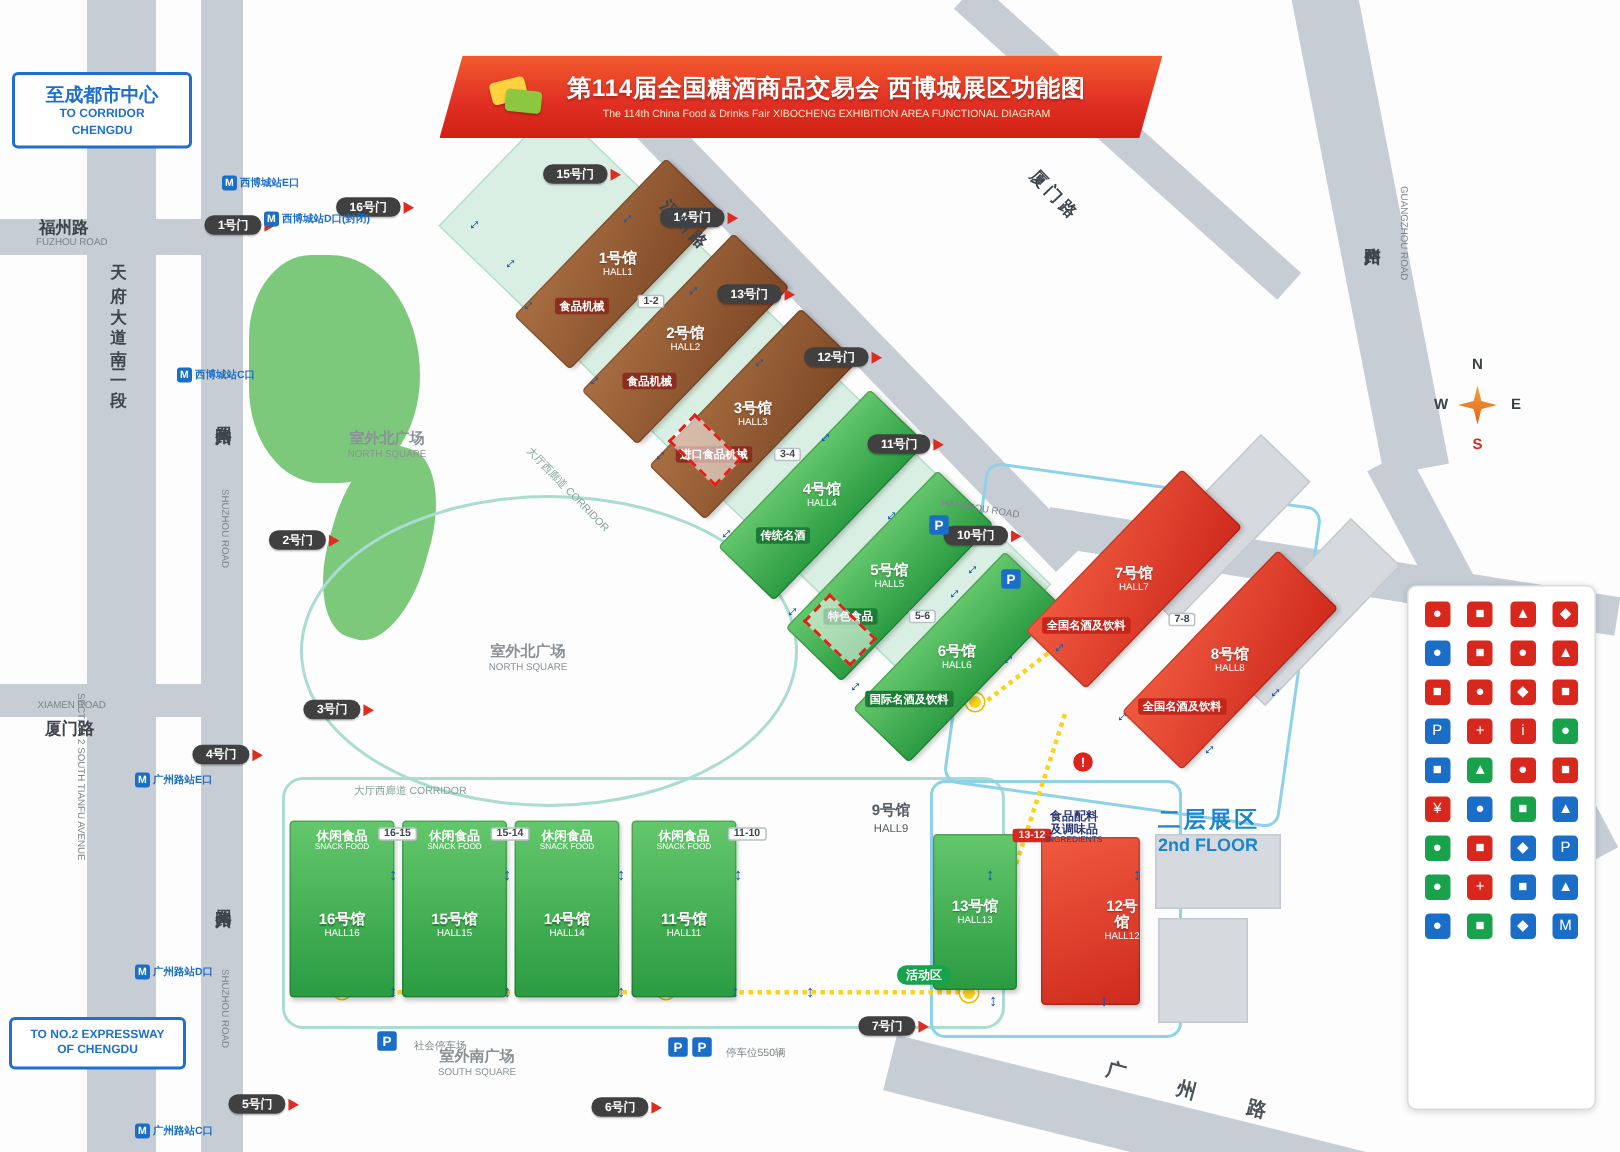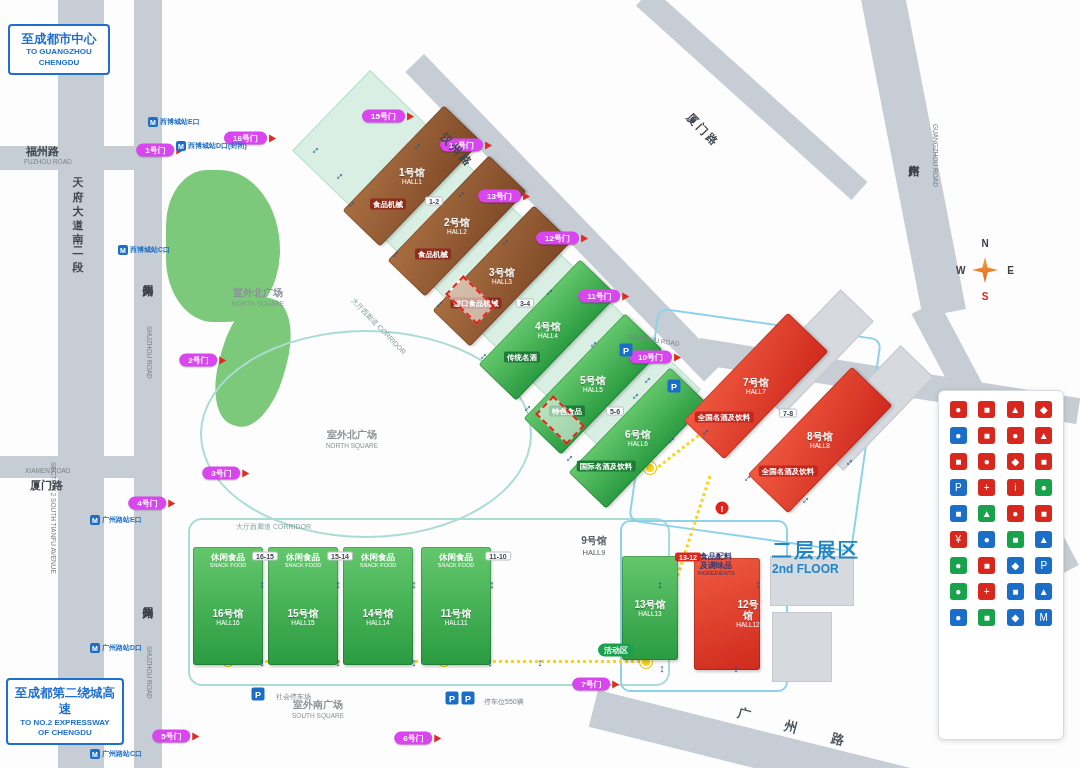--- a/index.html
+++ b/index.html
@@ -26,60 +26,60 @@
 .hnum .en{display:block;font-size:6.5px}
 .htag{padding-top:5px;text-align:center;color:#fff;line-height:1.2}
 .htag span{display:block}
 .htag span:first-child{font-size:8.5px;font-weight:bold}
 .htag .he{font-size:5.5px}
 .chip{color:#fff;font-size:7.5px;font-weight:bold;padding:1px 3px;border-radius:2px;white-space:nowrap;transform:translate(-50%,-50%);line-height:1.2}
 .chip.m{background:#8c2d1e}.chip.g{background:#1c7c35}.chip.r{background:#c4261c}
 .conn{background:#fff;border:1px solid #b9c0c6;color:#3f474e;font-size:7px;font-weight:bold;padding:0 3px;border-radius:2px;transform:translate(-50%,-50%);white-space:nowrap}
 .conn.red{background:#d8281d;border-color:#d8281d;color:#fff}
 .gate{display:flex;align-items:center;gap:2px;transform:translate(-50%,-50%)}
-.gate .pill{background:#d946ef;color:#fff;font-size:8px;font-weight:bold;padding:1px 9px;border-radius:8px;white-space:nowrap;box-shadow:0 1px 1px rgba(0,0,0,.25)}
+.gate .pill{background:#404040;color:#fff;font-size:8px;font-weight:bold;padding:1px 9px;border-radius:8px;white-space:nowrap;box-shadow:0 1px 1px rgba(0,0,0,.25)}
 .gate .tri{width:0;height:0;border-left:7px solid #e02b1f;border-top:4px solid transparent;border-bottom:4px solid transparent}
 .station{display:flex;align-items:center;gap:2px;color:#1b6ec8;font-size:7px;font-weight:bold;white-space:nowrap;transform:translate(0,-50%)}
 .station .mi{width:10px;height:10px;background:#1b6ec8;border-radius:2px;color:#fff;font-size:7px;display:flex;align-items:center;justify-content:center;flex:none}
 .pk{width:13px;height:13px;background:#1b6ec8;color:#fff;border-radius:2px;font-size:9px;font-weight:bold;display:flex;align-items:center;justify-content:center;transform:translate(-50%,-50%)}
 .arrow{color:#1458a8;font-size:11px;font-weight:bold;line-height:1;transform:translate(-50%,-50%)}
 .alert{width:13px;height:13px;background:#e0231a;color:#fff;border-radius:50%;font-size:9px;font-weight:bold;display:flex;align-items:center;justify-content:center;transform:translate(-50%,-50%)}
 .txt span{display:block}
 .rdzh{color:#3d444b;font-weight:bold;font-size:11px;white-space:nowrap;transform-origin:0 0}
 .rden{color:#7b838b;font-size:6.5px;white-space:nowrap;transform-origin:0 0}
 .vert{writing-mode:vertical-lr}
 .spd{letter-spacing:14px}
 .gbig{font-size:13px;letter-spacing:16px;color:#4a525a}
 .sq{text-align:center;transform:translate(-50%,-50%);color:#8a9196}
 .sq .l0{font-size:10px;font-weight:bold}
 .sq .l1{font-size:6.5px}
 .cor{color:#84a29a;font-size:7px;transform-origin:0 0;white-space:nowrap}
 .hall9c{text-align:center;transform:translate(-50%,-50%);color:#555c63}
 .hall9c .l0{font-size:10px;font-weight:bold}
 .hall9c .l1{font-size:7.5px}
 .floor2{color:#1d86c8;line-height:1.2}
-.floor2 .l0{font-size:20px;font-weight:bold;letter-spacing:2px}
+.floor2 .l0{font-size:15px;font-weight:bold;letter-spacing:2px}
 .floor2 .l1{font-size:12px;font-weight:bold}
 .ingr{text-align:center;transform:translate(-50%,-50%);color:#2c3a74;line-height:1.15}
 .ingr .l0,.ingr .l1{font-size:8px;font-weight:bold}
 .ingr .l2{font-size:5.5px}
 .tinyt{color:#7b838b;font-size:7px;white-space:nowrap}
 .activity{background:#18a24c;color:#fff;font-size:8px;font-weight:bold;padding:1px 6px;border-radius:8px;transform:translate(-50%,-50%);white-space:nowrap}
 .banner{position:absolute;left:293px;top:37px;width:482px;height:55px;z-index:50;display:flex;align-items:center;justify-content:center;background:linear-gradient(180deg,#f25b2e 0%,#e23124 55%,#cf2014 100%);clip-path:polygon(3.2% 0,100% 0,96.8% 100%,0 100%);box-shadow:0 3px 6px rgba(0,0,0,.25)}
 .btxt{text-align:center;color:#fff;padding-left:34px}
 .bt1{font-size:16px;font-weight:bold;letter-spacing:.5px;text-shadow:0 1px 2px rgba(0,0,0,.3)}
 .bt2{font-size:7px;margin-top:3px;color:#ffe6c8}
 .blogo{position:absolute;left:34px;top:14px;width:40px;height:28px}
 .blogo span{position:absolute;border-radius:3px}
 .lgo1{width:24px;height:15px;background:#ffd23e;transform:rotate(-14deg);left:0;top:2px;box-shadow:0 1px 2px rgba(0,0,0,.3)}
 .lgo2{width:24px;height:15px;background:#8dc63f;transform:rotate(6deg);left:10px;top:9px;box-shadow:0 1px 2px rgba(0,0,0,.3)}
 .bluebox{position:absolute;background:#fff;border:2px solid #1f6fd0;border-radius:4px;color:#1f6fd0;text-align:center;padding:5px 4px;z-index:30;line-height:1.3}
 .bb1{font-size:12.5px;font-weight:bold}
 .bb2{font-size:8px;font-weight:bold}
-#box-downtown{left:8px;top:24px;width:102px}
+#box-downtown{left:8px;top:48px;width:120px}
 #box-expressway{left:6px;top:678px;width:118px}
 #compass{position:absolute;left:956px;top:238px;width:58px;height:64px;z-index:20}
 #compass span{position:absolute;font-size:10px;font-weight:bold;color:#3a4147}
 .cN{top:0;left:50%;transform:translateX(-50%)}
 .cS{bottom:0;left:50%;transform:translateX(-50%);color:#d22c1e!important}
 .cW{left:0;top:50%;transform:translateY(-50%)}
 .cE{right:0;top:50%;transform:translateY(-50%)}
 .cstar{position:absolute;left:50%;top:50%;width:26px;height:26px;transform:translate(-50%,-50%);background:linear-gradient(180deg,#f2a23c,#e2641c);clip-path:polygon(50% 0,60% 40%,100% 50%,60% 60%,50% 100%,40% 60%,0 50%,40% 40%)}
 .legend{position:absolute;left:938px;top:390px;width:126px;height:350px;background:#fff;border:1px solid #d7dade;border-radius:6px;box-shadow:0 1px 5px rgba(0,0,0,.15);padding:10px 8px;z-index:30}
 #legend-grid{display:grid;grid-template-columns:repeat(4,1fr);gap:9px 6px;justify-items:center}
@@ -395,21 +395,21 @@
         <span class="l0">大厅西廊道 CORRIDOR</span>
       </div>
       <div class="txt hall9c" style="left: 594px; top: 545px;">
         <span class="l0">9号馆</span>
         <span class="l1">HALL9</span>
       </div>
       <div class="txt floor2" style="left: 772px; top: 538px;">
         <span class="l0">二层展区</span>
         <span class="l1">2nd FLOOR</span>
       </div>
-      <div class="txt ingr" style="left: 716px; top: 564px; text-align: center;">
+      <div class="txt ingr" style="left: 716px; top: 552px; text-align: center;">
         <span class="l0">食品配料</span>
         <span class="l1">及调味品</span>
         <span class="l2">INGREDIENTS</span>
       </div>
       <div class="txt tinyt" style="left: 276px; top: 692px;">
         <span class="l0">社会停车场</span>
       </div>
       <div class="txt tinyt" style="left: 484px; top: 697px;">
         <span class="l0">停车位550辆</span>
       </div>
@@ -450,28 +450,37 @@
       <div class="arrow" style="left: 748px; top: 478px; transform: translate(-50%, -50%) rotate(46deg);">↕</div>
       <div class="arrow" style="left: 806px; top: 500px; transform: translate(-50%, -50%) rotate(46deg);">↕</div>
       <div class="arrow" style="left: 850px; top: 462px; transform: translate(-50%, -50%) rotate(46deg);">↕</div>
       <div class="arrow" style="left: 660px; top: 584px; transform: translate(-50%, -50%) rotate(0deg);">↕</div>
       <div class="arrow" style="left: 758px; top: 584px; transform: translate(-50%, -50%) rotate(0deg);">↕</div>
       <div class="arrow" style="left: 662px; top: 668px; transform: translate(-50%, -50%) rotate(0deg);">↕</div>
       <div class="arrow" style="left: 736px; top: 668px; transform: translate(-50%, -50%) rotate(0deg);">↕</div>
       <div class="alert" style="left: 722px; top: 508px;">!</div>
     </div>
 
+  <div class="banner">
+    <div class="blogo">
+        <span class="lgo1"></span>
+        <span class="lgo2"></span>
+      </div>
+    <div class="btxt">
+      <div class="bt1">第114届全国糖酒商品交易会 西博城展区功能图</div>
+      <div class="bt2">The 114th China Food &amp; Drinks Fair XIBOCHENG EXHIBITION AREA FUNCTIONAL DIAGRAM</div>
+    </div>
+  </div>
 
   <div class="bluebox" id="box-downtown">
     <div class="bb1">至成都市中心</div>
-    <div class="bb2">TO GUANGZHOU</div>
+    <div class="bb2">TO CORRIDOR</div>
     <div class="bb2">CHENGDU</div>
   </div>
   <div class="bluebox" id="box-expressway">
-    <div class="bb1">至成都第二绕城高速</div>
     <div class="bb2">TO NO.2 EXPRESSWAY</div>
     <div class="bb2">OF CHENGDU</div>
   </div>
 
   <div id="compass">
     <span class="cN">N</span>
     <span class="cW">W</span>
     <span class="cE">E</span>
     <span class="cS">S</span>
     <div class="cstar"></div>

